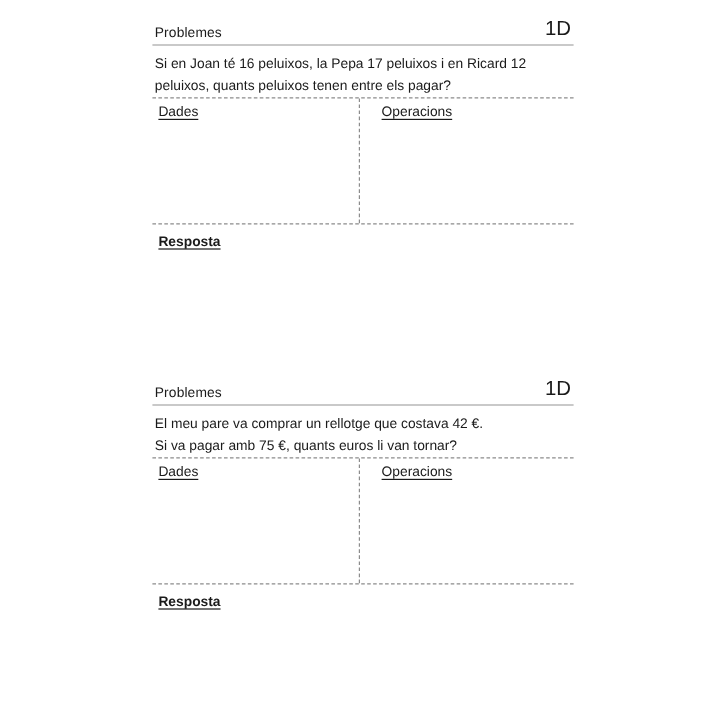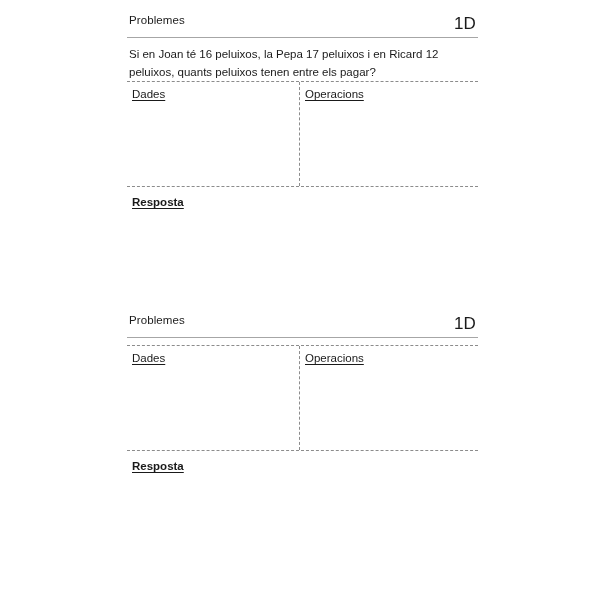--- a/index.html
+++ b/index.html
@@ -27,21 +27,21 @@
     position: absolute;
     left: 127px;
     width: 351px;
   }
   .worksheet-1 { top: 14px; }
   .worksheet-2 { top: 314px; }
 
   
   .ws-header {
     display: flex;
-    align-items: flex-start;
+    align-items: flex-end;
     justify-content: space-between;
     padding: 0 2px 3px 2px;
     border-bottom: 1px solid #a6a6a6;
   }
   .ws-title {
     font-size: 11.5px;
     letter-spacing: 0.1px;
     white-space: nowrap;
   }
   .ws-code {
@@ -78,21 +78,21 @@
   }
   .box-label {
     position: absolute;
     top: 6px;
     font-size: 11.5px;
     text-decoration: underline;
     text-underline-offset: 2px;
     white-space: nowrap;
   }
   .label-dades { left: 5px; }
-  .label-operacions { left: 178px; }
+  .label-operacions { left: 191px; }
 
   
   .ws-answer {
     padding: 5px 2px 0 5px;
   }
   .answer-label {
     font-size: 11.5px;
     text-decoration: underline;
     text-underline-offset: 2px;
     white-space: nowrap;
@@ -129,20 +129,22 @@
   </section>
 
   <section class="worksheet worksheet-2">
 
     <div class="ws-header">
       <span class="ws-title">Problemes</span>
       <span class="ws-code">1D</span>
     </div>
 
     <div class="ws-statement">
+      <div class="line">El meu pare va comprar un rellotge que costava 42 €.</div>
+      <div class="line">Si va pagar amb 75 €, quants euros li van tornar?</div>
     </div>
 
     <div class="ws-box">
       <div class="ws-divider"></div>
       <span class="box-label label-dades">Dades</span>
       <span class="box-label label-operacions">Operacions</span>
     </div>
 
     <div class="ws-answer">
       <span class="answer-label">Resposta</span>

